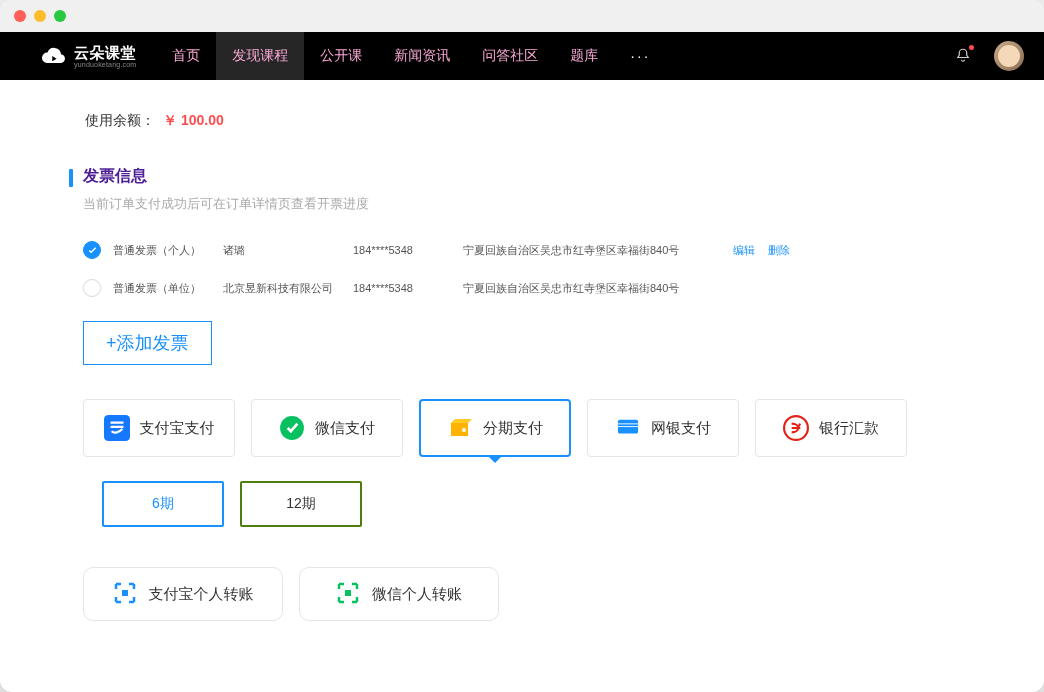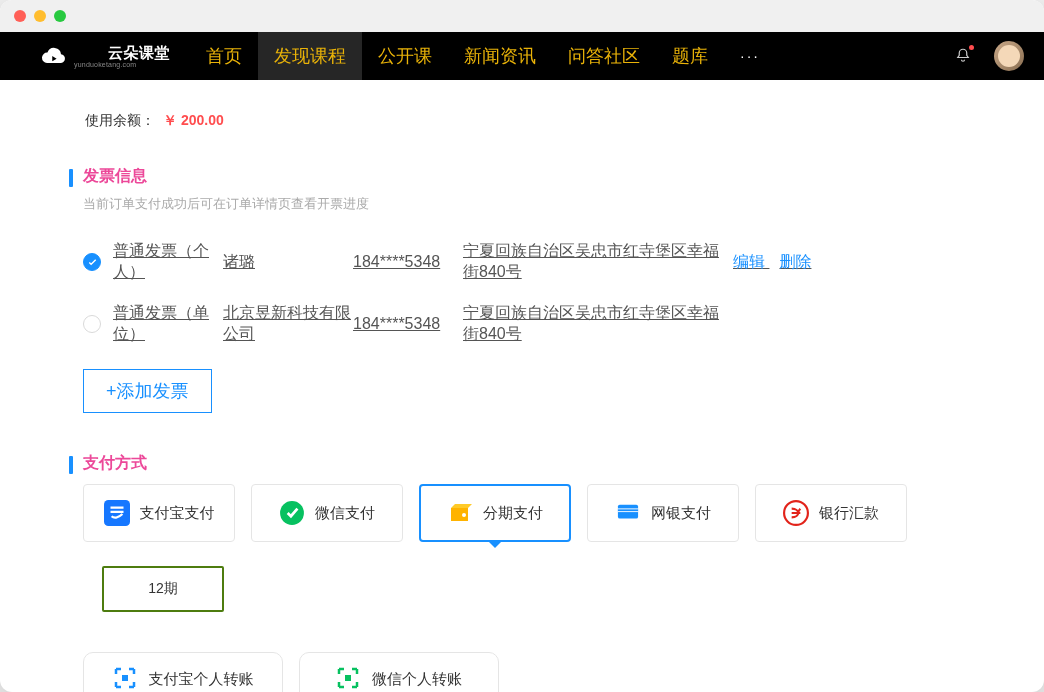--- a/index.html
+++ b/index.html
@@ -45,28 +45,28 @@
   .logo {
     display: flex;
     align-items: center;
     gap: 6px;
     margin-right: 20px;
   }
   .logo-icon {
     width: 28px; height: 22px;
     position: relative;
   }
-  .logo-text { font-size: 15px; font-weight: 600; letter-spacing: 0.5px; line-height:1;margin-left:34px; }
+  .logo-text { font-size: 15px; font-weight: 600; letter-spacing: 0.5px; line-height:1; }
   .logo-sub { font-size: 7px; color:#888; letter-spacing:0.2px; line-height:1; margin-top:1px;}
   .nav { display: flex; align-items: stretch; height: 48px; }
   .nav-item {
     display: flex; align-items: center;
     padding: 0 16px;
-    color: #eab308;
-    font-size: 18px;
+    color: #f9a8d4;
+    font-size: 14px;
     cursor: pointer;
   }
   .nav-item.active { background: #262626; }
   .nav-more { padding: 0 16px; display:flex; align-items:center; cursor:pointer; font-size:14px; letter-spacing:2px;}
   .topbar-spacer { flex: 1; }
   .bell { width: 18px; height: 18px; margin-right: 22px; position: relative; cursor:pointer;}
   .bell-dot { position:absolute; top:-2px; right:-2px; width:5px; height:5px; background:#ff4d4f; border-radius:50%;}
   .avatar { width: 30px; height: 30px; border-radius: 50%; background: linear-gradient(135deg,#c9a888,#8a6f52); display:flex; align-items:center; justify-content:center; cursor:pointer; overflow:hidden;}
   .avatar-inner{width:22px;height:22px;border-radius:50%;background:#f4d8b8;}
 
@@ -80,32 +80,31 @@
     display: flex; align-items: center;
     font-size: 14px;
     padding: 12px 16px 20px 16px;
   }
   .balance-label { color: #333; margin-right: 8px; }
   .balance-amount { color: #ff4d4f; font-weight: 600; }
 
   .section-title {
     display: flex; align-items: flex-end;
     font-size: 16px; font-weight: 600;
-    color: #ec4899;
+    color: #4c1d95;
     margin: 16px 0 8px 0;
   }
   .section-bar { width: 4px; height: 18px; background: #1890ff; margin-right: 10px; border-radius: 1px;}
   .section-sub { font-size: 13px; color: #aaa; margin: 8px 0 18px 14px; }
 
   .invoice-row {
     display: flex; align-items: center;
-    font-size: 16px;
+    font-size: 11px;
     color: #555;
     padding: 10px 0 10px 14px;
-    text-decoration: underline;
   }
   .radio {
     width: 18px; height: 18px;
     border-radius: 50%;
     border: 1px solid #d9d9d9;
     margin-right: 12px;
     flex-shrink: 0;
     display:flex; align-items:center; justify-content:center;
     cursor:pointer;
   }
@@ -240,21 +239,21 @@
     </div>
     <div class="avatar">
         <div class="avatar-inner"></div>
       </div>
   </div>
 
   <div class="content">
 
     <div class="balance-row">
       <span class="balance-label">使用余额：</span>
-      <span class="balance-amount">￥ 200.00</span>
+      <span class="balance-amount">￥ 100.00</span>
     </div>
 
     <div class="section-title">
       <div class="section-bar"></div>
       <span>发票信息</span>
     </div>
     <div class="section-sub">当前订单支付成功后可在订单详情页查看开票进度</div>
 
     <div class="invoice-row">
       <div class="radio checked">
@@ -275,24 +274,20 @@
     <div class="invoice-row">
       <div class="radio"></div>
       <div class="col-type">普通发票（单位）</div>
       <div class="col-name">北京昱新科技有限公司</div>
       <div class="col-phone">184****5348</div>
       <div class="col-addr">宁夏回族自治区吴忠市红寺堡区幸福街840号</div>
     </div>
 
     <button class="add-invoice">+添加发票</button>
 
-    <div class="section-title">
-      <div class="section-bar"></div>
-      <span>支付方式</span>
-    </div>
 
     <div class="pay-grid">
       <div class="pay-option">
         <div class="icon-box">
           <svg viewBox="0 0 24 24" width="26" height="26">
               <rect width="24" height="24" rx="4" fill="#1677ff"></rect>
               <path d="M6 7h12M6 11h12M7 15c2 2 6 2 10-2" stroke="#fff" stroke-width="2" fill="none"></path>
             </svg>
         </div>
         <span>支付宝支付</span>
@@ -331,20 +326,21 @@
           <svg viewBox="0 0 24 24" width="26" height="26">
               <circle cx="12" cy="12" r="11" fill="none" stroke="#e2231a" stroke-width="2"></circle>
               <path d="M8 8c4 0 6 2 6 4s-2 4-6 4M16 8c-1 1-2 3-2 4M8 12h8" stroke="#e2231a" stroke-width="2" fill="none"></path>
             </svg>
         </div>
         <span>银行汇款</span>
       </div>
     </div>
 
     <div class="term-row">
+      <div class="term-option selected">6期</div>
       <div class="term-option">12期</div>
     </div>
 
     <div class="transfer-row">
       <div class="transfer-option">
         <div>
           <svg viewBox="0 0 24 24" width="24" height="24">
               <path d="M3 3h5M3 3v5M21 3h-5M21 3v5M3 21h5M3 21v-5M21 21h-5M21 21v-5" stroke="#1890ff" stroke-width="2.5" fill="none"></path>
               <rect x="9" y="9" width="6" height="6" fill="#1890ff"></rect>
             </svg>

